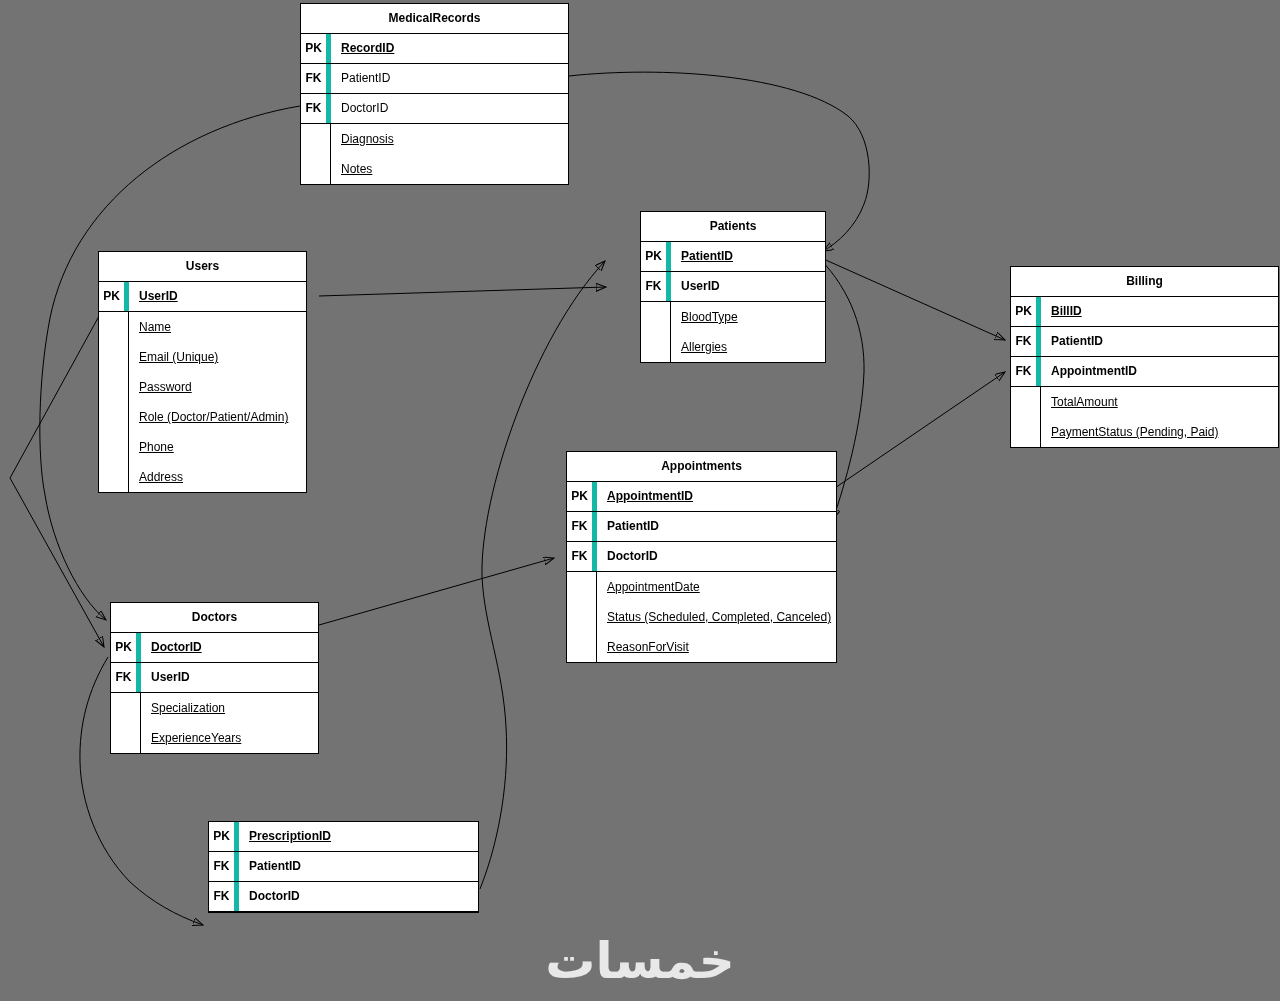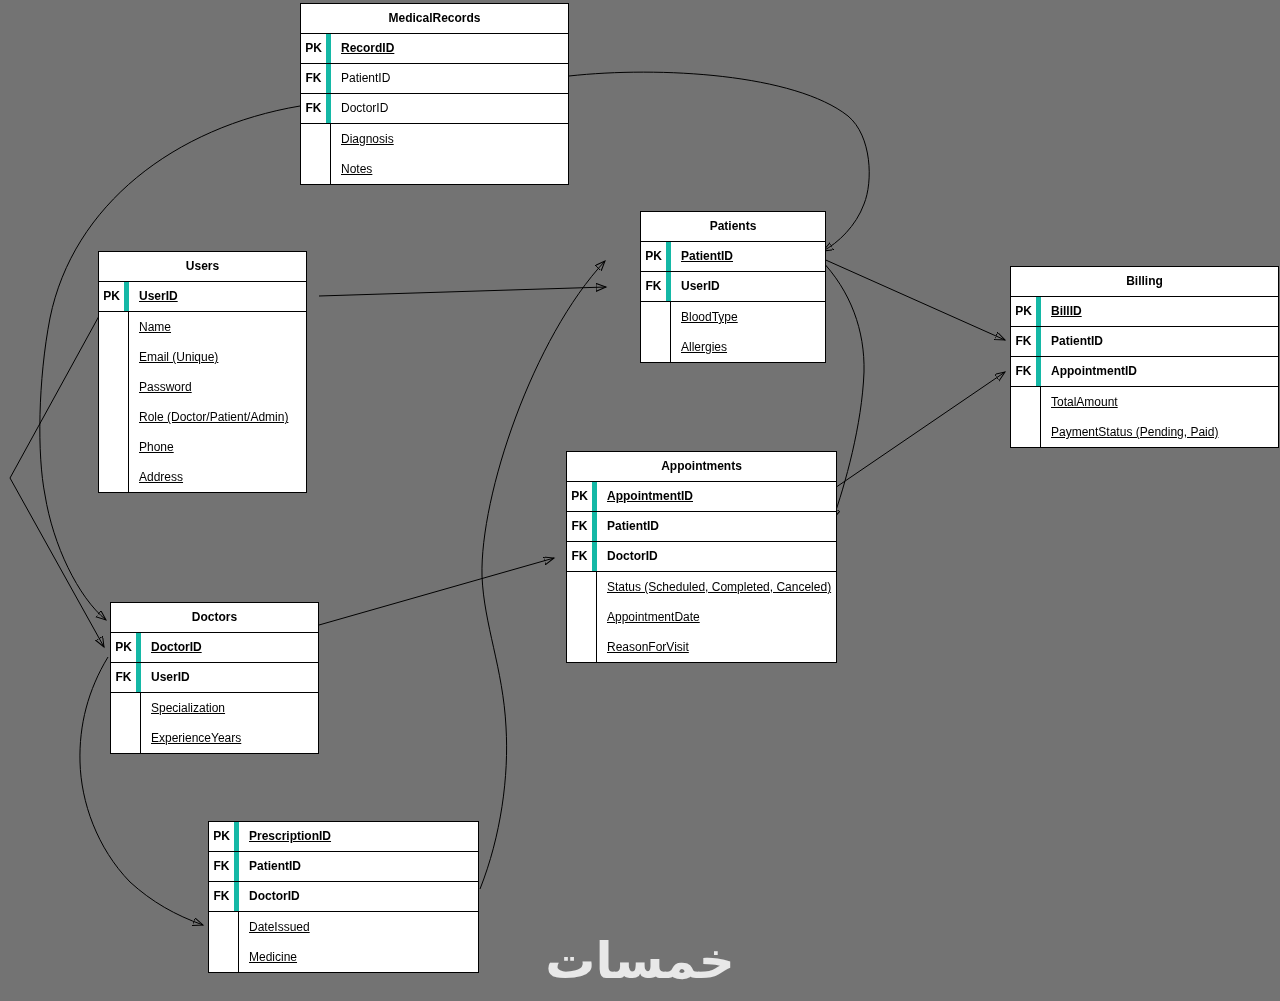--- a/index.html
+++ b/index.html
@@ -161,22 +161,22 @@
     <div class="key-field bold">PatientID</div>
   </div>
           <div class="key-row">
     <div class="key-tag">FK</div>
     <div class="key-field bold">DoctorID</div>
   </div>
         </div>
     <div class="attr-block">
       <div class="attr-gutter"></div>
       <div class="attr-list">
+            <div class="attr-line">AppointmentDate</div>
             <div class="attr-line">Status (Scheduled, Completed, Canceled)</div>
-            <div class="attr-line">AppointmentDate</div>
             <div class="attr-line">ReasonForVisit</div>
           </div>
     </div>
   </div>
       <div class="entity" style="left: 110px; top: 602px; width: 209px;">
     <div class="entity-title">Doctors</div>
     <div class="keys">
           <div class="key-row">
     <div class="key-tag">PK</div>
     <div class="key-field pk">DoctorID</div>
@@ -202,24 +202,17 @@
   </div>
           <div class="key-row">
     <div class="key-tag">FK</div>
     <div class="key-field bold">PatientID</div>
   </div>
           <div class="key-row">
     <div class="key-tag">FK</div>
     <div class="key-field bold">DoctorID</div>
   </div>
         </div>
-    <div class="attr-block">
-      <div class="attr-gutter"></div>
-      <div class="attr-list">
-            <div class="attr-line">DateIssued</div>
-            <div class="attr-line">Medicine</div>
-          </div>
-    </div>
   </div>
     </div>
 
   <div class="watermark">خمسات</div>
 </div>
 
 </body></html>

